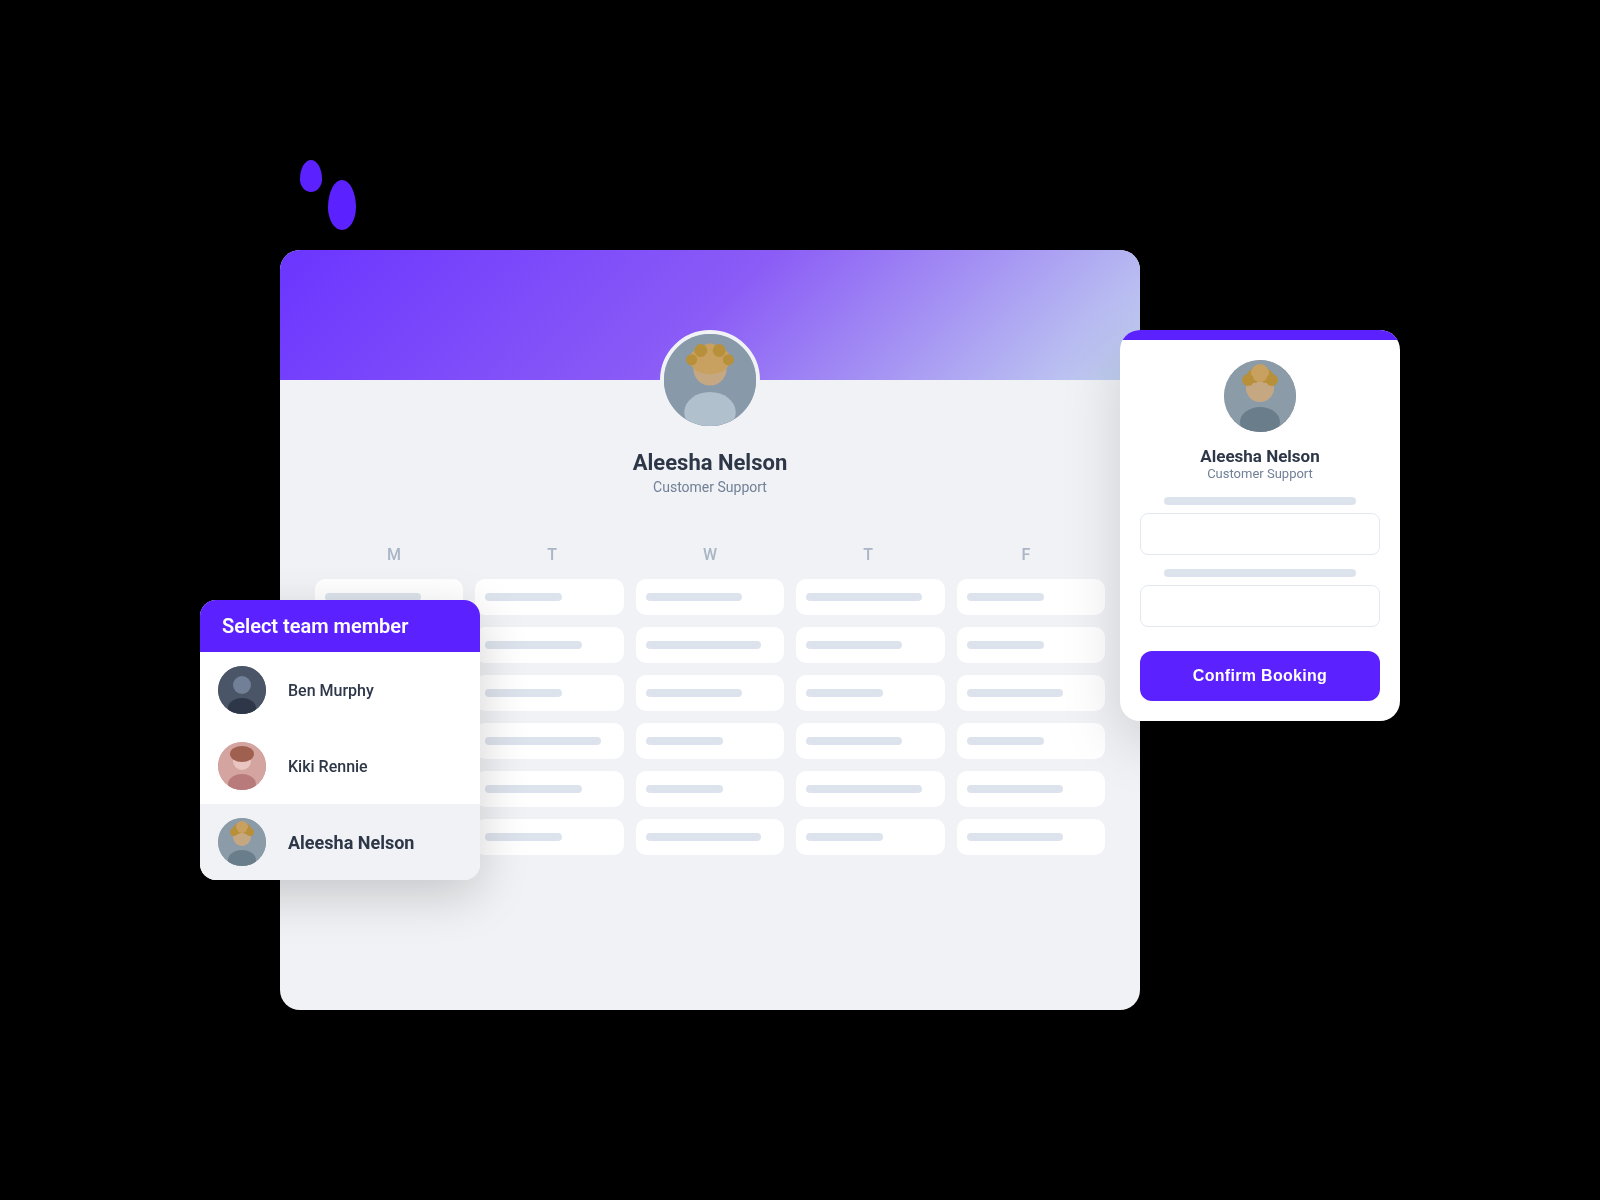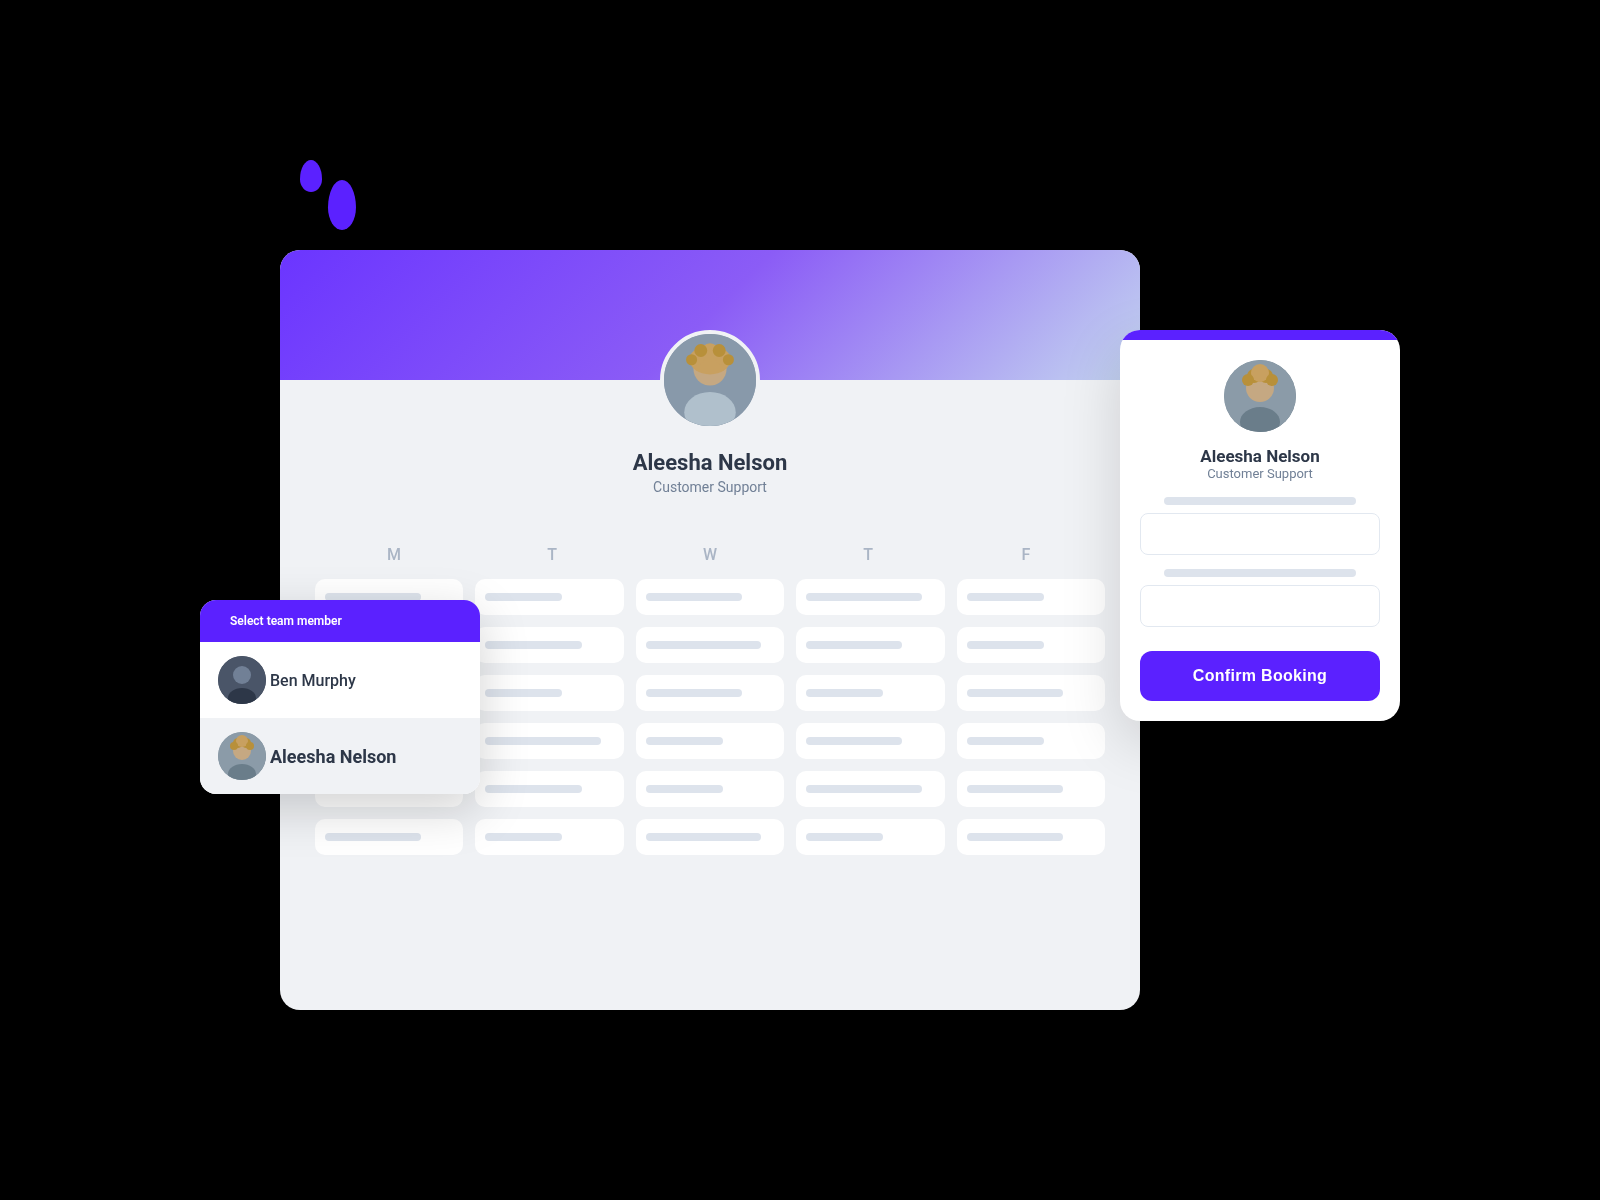--- a/index.html
+++ b/index.html
@@ -167,31 +167,31 @@
       width: 280px;
       background: #fff;
       border-radius: 16px;
       box-shadow: 0 15px 50px rgba(0,0,0,0.18);
       overflow: hidden;
       z-index: 20;
     }
 
     .dropdown-header {
       background: #5B21FF;
-      padding: 14px 30px;
+      padding: 14px 22px;
       color: #fff;
-      font-size: 12px;
+      font-size: 20px;
       font-weight: 600;
     }
 
     .team-member {
       display: flex;
       align-items: center;
       padding: 14px 18px;
-      gap: 4px;
+      gap: 22px;
       cursor: pointer;
     }
 
     .team-member.selected {
       background: #f0f2f5;
     }
 
     .member-avatar {
       width: 48px;
       height: 48px;
@@ -454,20 +454,31 @@
       <div class="member-avatar avatar-ben">
         <svg viewBox="0 0 48 48" xmlns="http://www.w3.org/2000/svg">
           <rect width="48" height="48" fill="#4a5568" rx="24"></rect>
           <circle cx="24" cy="19" r="9" fill="#718096"></circle>
           <ellipse cx="24" cy="42" rx="14" ry="10" fill="#2d3748"></ellipse>
         </svg>
       </div>
       <span class="member-name">Ben Murphy</span>
     </div>
 
+    <div class="team-member">
+      <div class="member-avatar avatar-kiki">
+        <svg viewBox="0 0 48 48" xmlns="http://www.w3.org/2000/svg">
+          <rect width="48" height="48" fill="#d4a5a0" rx="24"></rect>
+          <circle cx="24" cy="19" r="9" fill="#e8c5c0"></circle>
+          <ellipse cx="24" cy="42" rx="14" ry="10" fill="#b87a7a"></ellipse>
+          <ellipse cx="24" cy="12" rx="12" ry="8" fill="#a06050"></ellipse>
+        </svg>
+      </div>
+      <span class="member-name">Kiki Rennie</span>
+    </div>
 
     <div class="team-member selected">
       <div class="member-avatar avatar-aleesha">
         <svg viewBox="0 0 48 48" xmlns="http://www.w3.org/2000/svg">
           <rect width="48" height="48" fill="#8B9BA8" rx="24"></rect>
           <circle cx="24" cy="19" r="9" fill="#c5a882"></circle>
           <ellipse cx="24" cy="42" rx="14" ry="10" fill="#6a7d8a"></ellipse>
           <circle cx="20" cy="11" r="5" fill="#b8903a"></circle>
           <circle cx="28" cy="11" r="5" fill="#b8903a"></circle>
           <circle cx="24" cy="9" r="6" fill="#c8a060"></circle>

